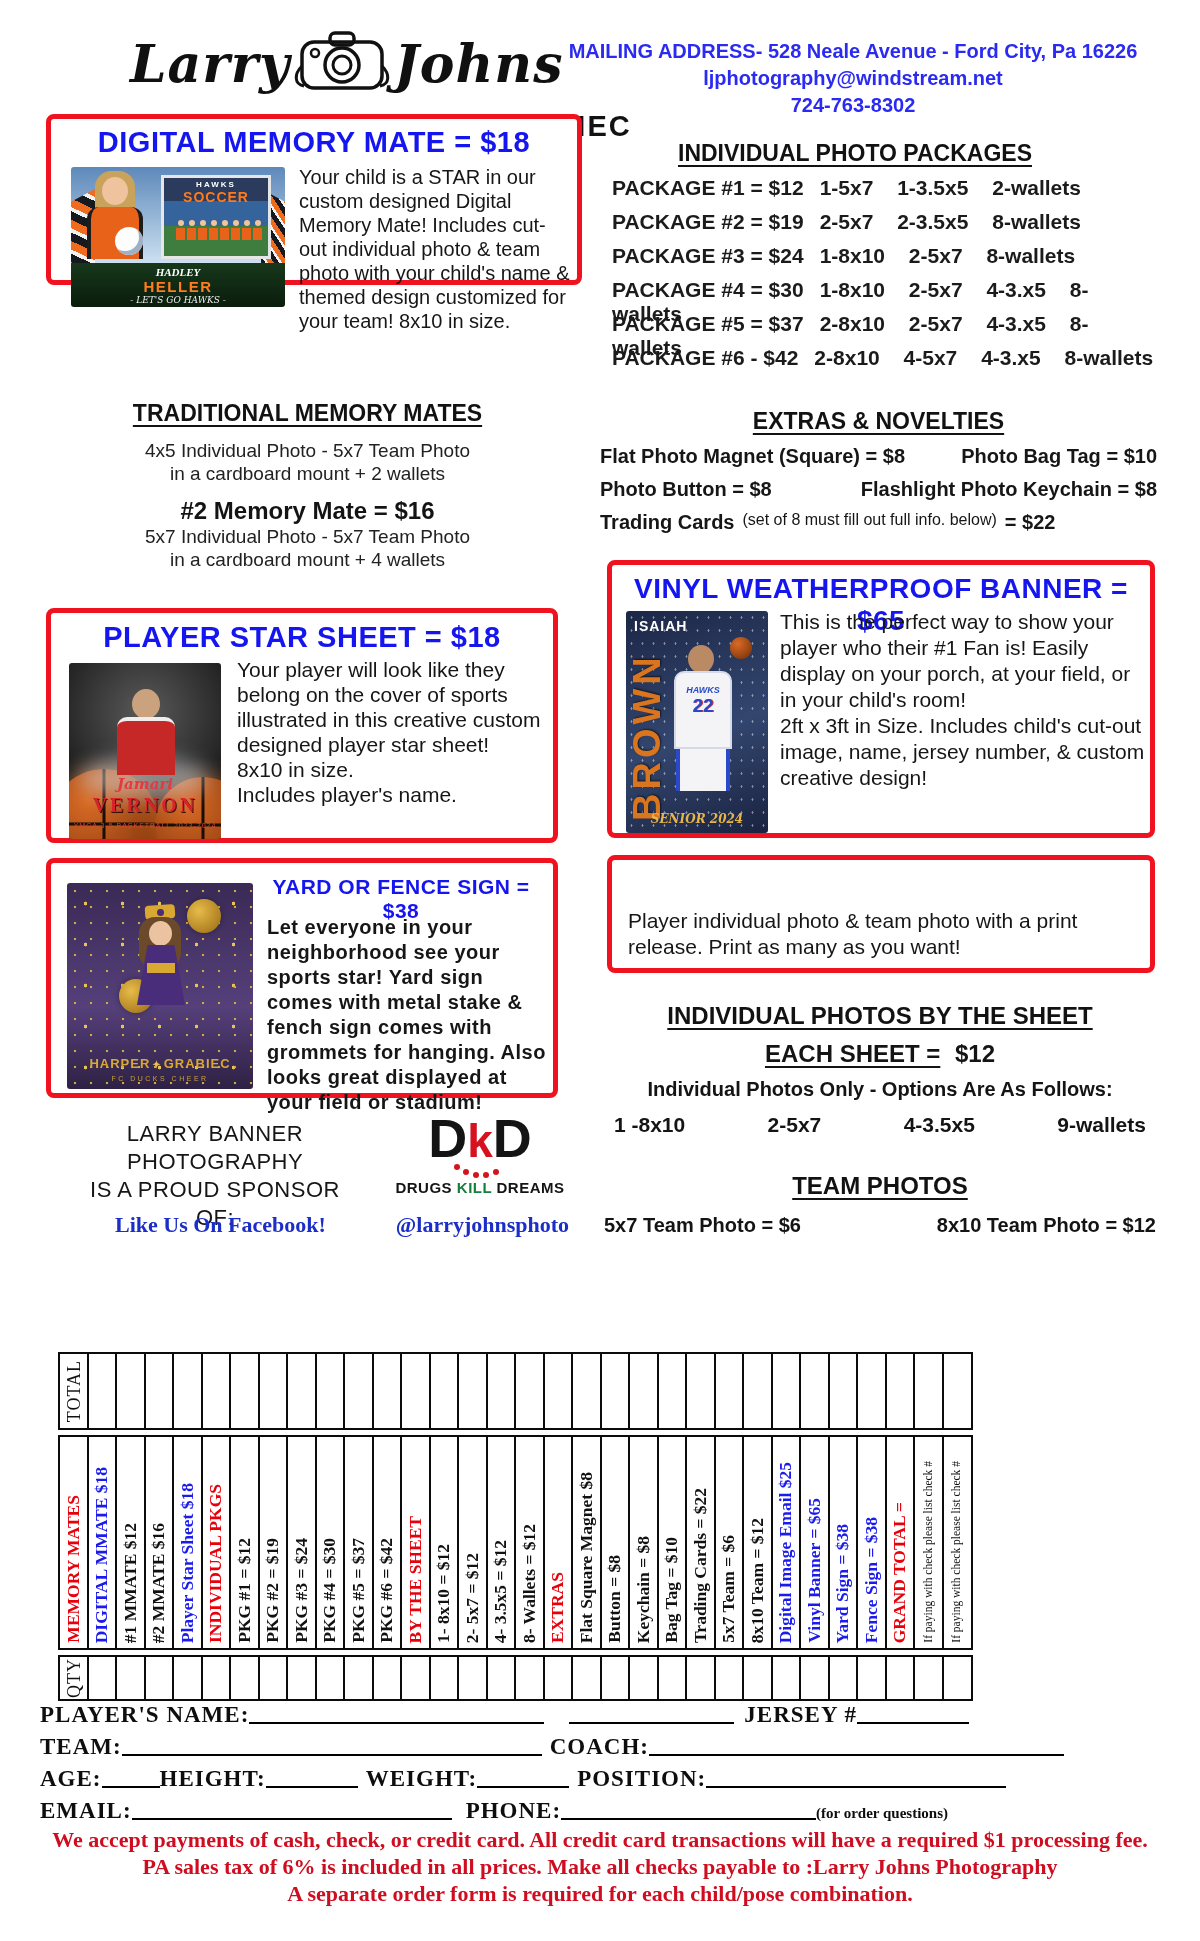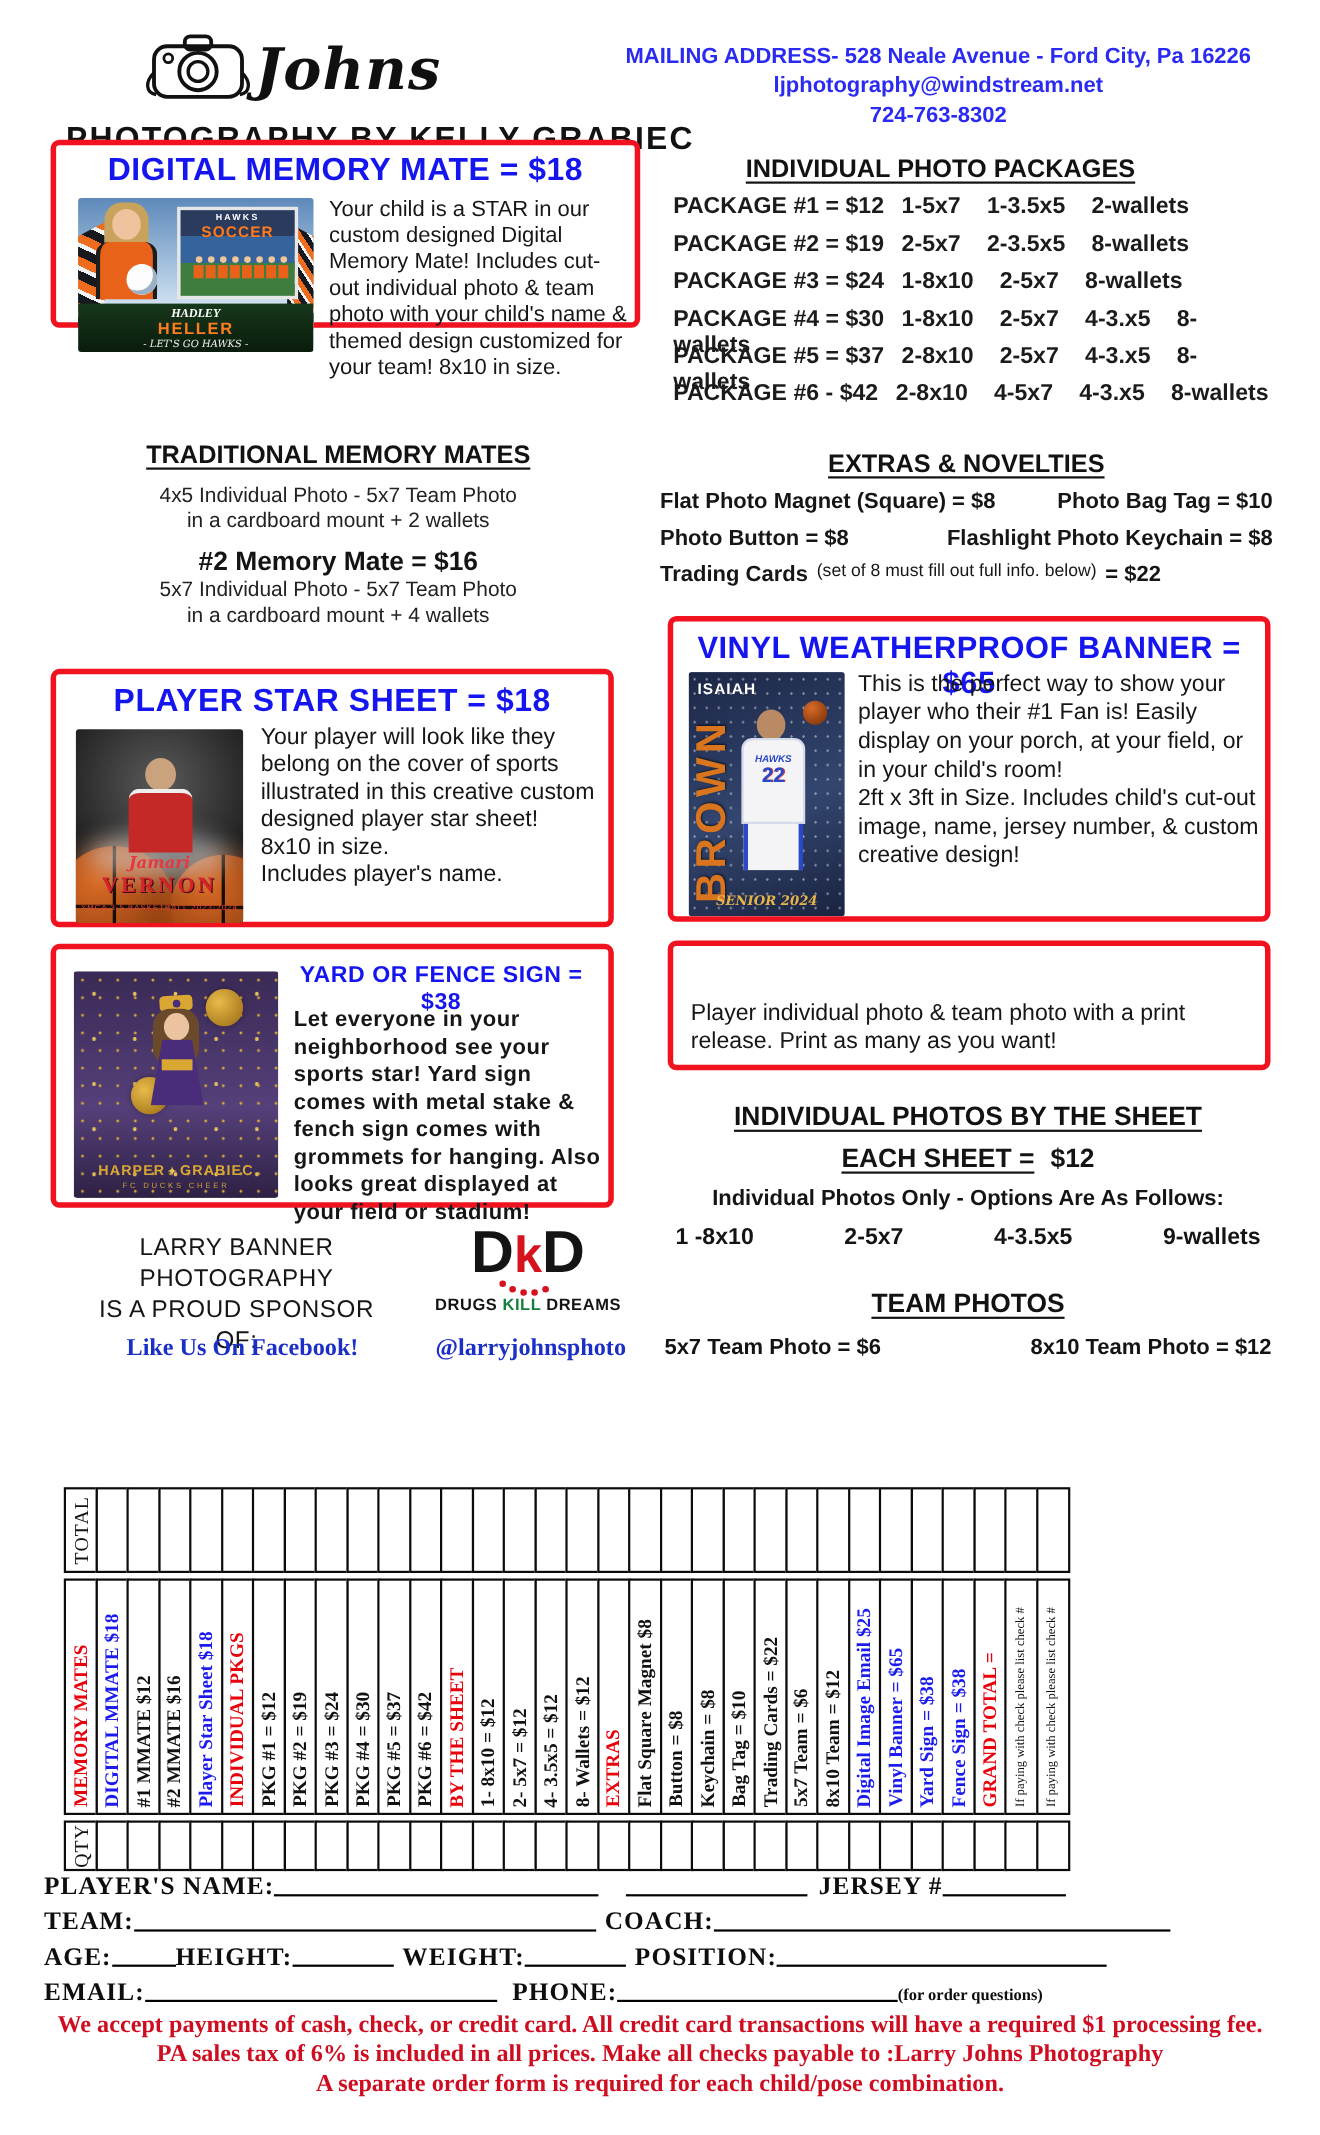--- a/index.html
+++ b/index.html
@@ -150,41 +150,42 @@
   .fnote{font-size:15px;letter-spacing:0;}
   .footer{left:0;top:1826px;width:1200px;text-align:center;color:#cf0d20;
           font-family:"Liberation Serif",serif;font-weight:bold;font-size:22px;line-height:27px;}
 </style>
 </head>
 <body>
 
 <div id="page">
 
   <div class="abs logo-row">
+    <span class="logo-script">Larry</span>
     <span>
       <svg width="100" height="70" viewBox="0 0 100 70">
         <rect x="10" y="16" width="80" height="46" rx="12" fill="none" stroke="#111" stroke-width="3.5"></rect>
         <rect x="38" y="7" width="24" height="12" rx="5" fill="none" stroke="#111" stroke-width="3.5"></rect>
         <circle cx="50" cy="39" r="17" fill="none" stroke="#111" stroke-width="3.5"></circle>
         <circle cx="50" cy="39" r="9" fill="none" stroke="#111" stroke-width="3"></circle>
         <circle cx="23" cy="27" r="4" fill="none" stroke="#111" stroke-width="2.5"></circle>
         <path d="M10 40 C 2 48, 2 58, 12 60" fill="none" stroke="#111" stroke-width="3"></path>
         <path d="M90 40 C 98 48, 98 58, 88 60" fill="none" stroke="#111" stroke-width="3"></path>
       </svg>
     </span>
     <span class="logo-script">Johns</span>
   </div>
   <div class="abs tagline">PHOTOGRAPHY BY KELLY GRABIEC</div>
   <div class="abs contact">
     <div>MAILING ADDRESS- 528 Neale Avenue - Ford City, Pa 16226</div>
     <div>ljphotography@windstream.net</div>
     <div>724-763-8302</div>
   </div>
 
-  <div class="abs redbox" style="left:46px;top:127px;width:536px;height:171px;">
+  <div class="abs redbox" style="left:46px;top:114px;width:536px;height:171px;">
     <div class="boxtitle" style="margin-top:7px;">DIGITAL MEMORY MATE = $18</div>
     <div class="photo dmm-photo" style="left:20px;top:48px;width:214px;height:140px;">
       <div class="dmm-chev l"></div>
       <div class="dmm-chev r"></div>
       <div class="dmm-hair"></div>
       <div class="dmm-face"></div>
       <div class="dmm-body"></div>
       <div class="dmm-ball"></div>
       <div class="dmm-team">
         <div class="dmm-team-name">HAWKS</div>

